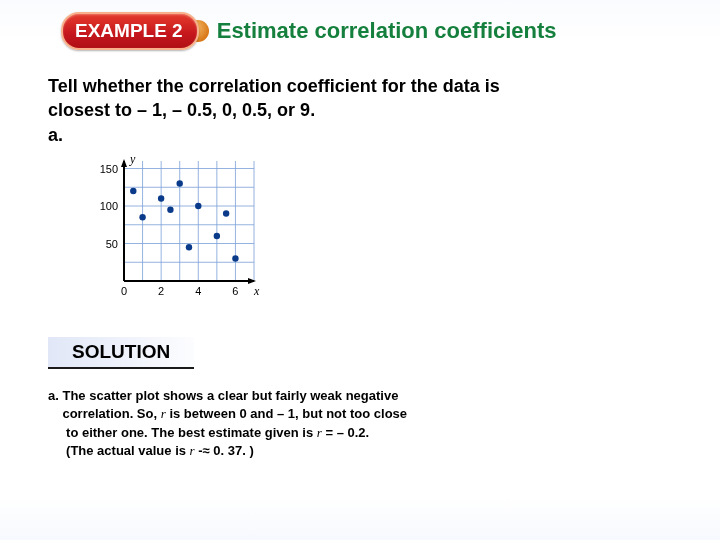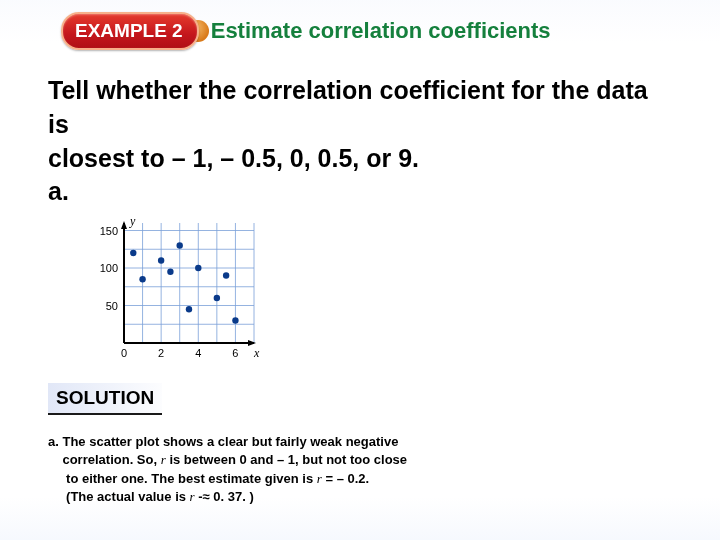--- a/index.html
+++ b/index.html
@@ -7,21 +7,21 @@
     padding: 0;
     width: 720px;
     height: 540px;
     font-family: Arial, Helvetica, sans-serif;
     background: #fff;
     background-image: linear-gradient(to bottom, rgba(220,230,250,0.15) 0%, #fff 8%, #fff 92%, rgba(220,230,250,0.25) 100%);
     position: relative;
     overflow: hidden;
   }
   .content-pad { padding: 12px 30px 0 30px; }
-  .header-row { display: flex; align-items: center; gap: 12px; margin-bottom: 24px; padding-left: 31px; }
+  .header-row { display: flex; align-items: center; gap: 18px; margin-bottom: 24px; padding-left: 31px; }
   .example-pill {
     background: linear-gradient(to bottom, #e53b2c 0%, #c4161c 60%, #b01016 100%);
     color: #fff;
     font-weight: 700;
     font-size: 19px;
     padding: 6px 14px 6px 12px;
     border-radius: 18px;
     border: 2px solid #f7b08a;
     box-shadow: inset 0 1px 2px rgba(255,255,255,0.3), 0 1px 2px rgba(0,0,0,0.3);
     position: relative;
@@ -36,37 +36,37 @@
     border-radius:50%;
     z-index:-1;
   }
   .section-title {
     font-weight: 700;
     font-size: 22px;
     color: #15803d;
   }
   .body-text {
     margin: 0 18px 6px 18px;
-    font-size: 25px;
+    font-size: 18px;
     font-weight: 700;
     line-height: 1.35;
   }
   .subpart-label { font-weight:700; }
   .chart-box {
     margin: 2px 0 18px 60px;
     width: 170px;
     height: 150px;
     position: relative;
     background:#fff;
   }
   .solution-label {
     display:inline-block;
     background: linear-gradient(to right, rgba(180,195,235,0.4), rgba(200,210,240,0.05));
-    padding: 4px 8px;
-    margin: 0 0 18px 18px;
+    padding: 4px 24px;
+    margin: 16px 0 18px 18px;
     font-weight:700;
     font-size:19px;
     border-bottom: 2px solid #1a1a1a;
     text-align: center;
   }
   .solution-text {
     margin: 0 18px 0 18px;
     font-size: 13px;
     font-weight:700;
     line-height:1.42;

